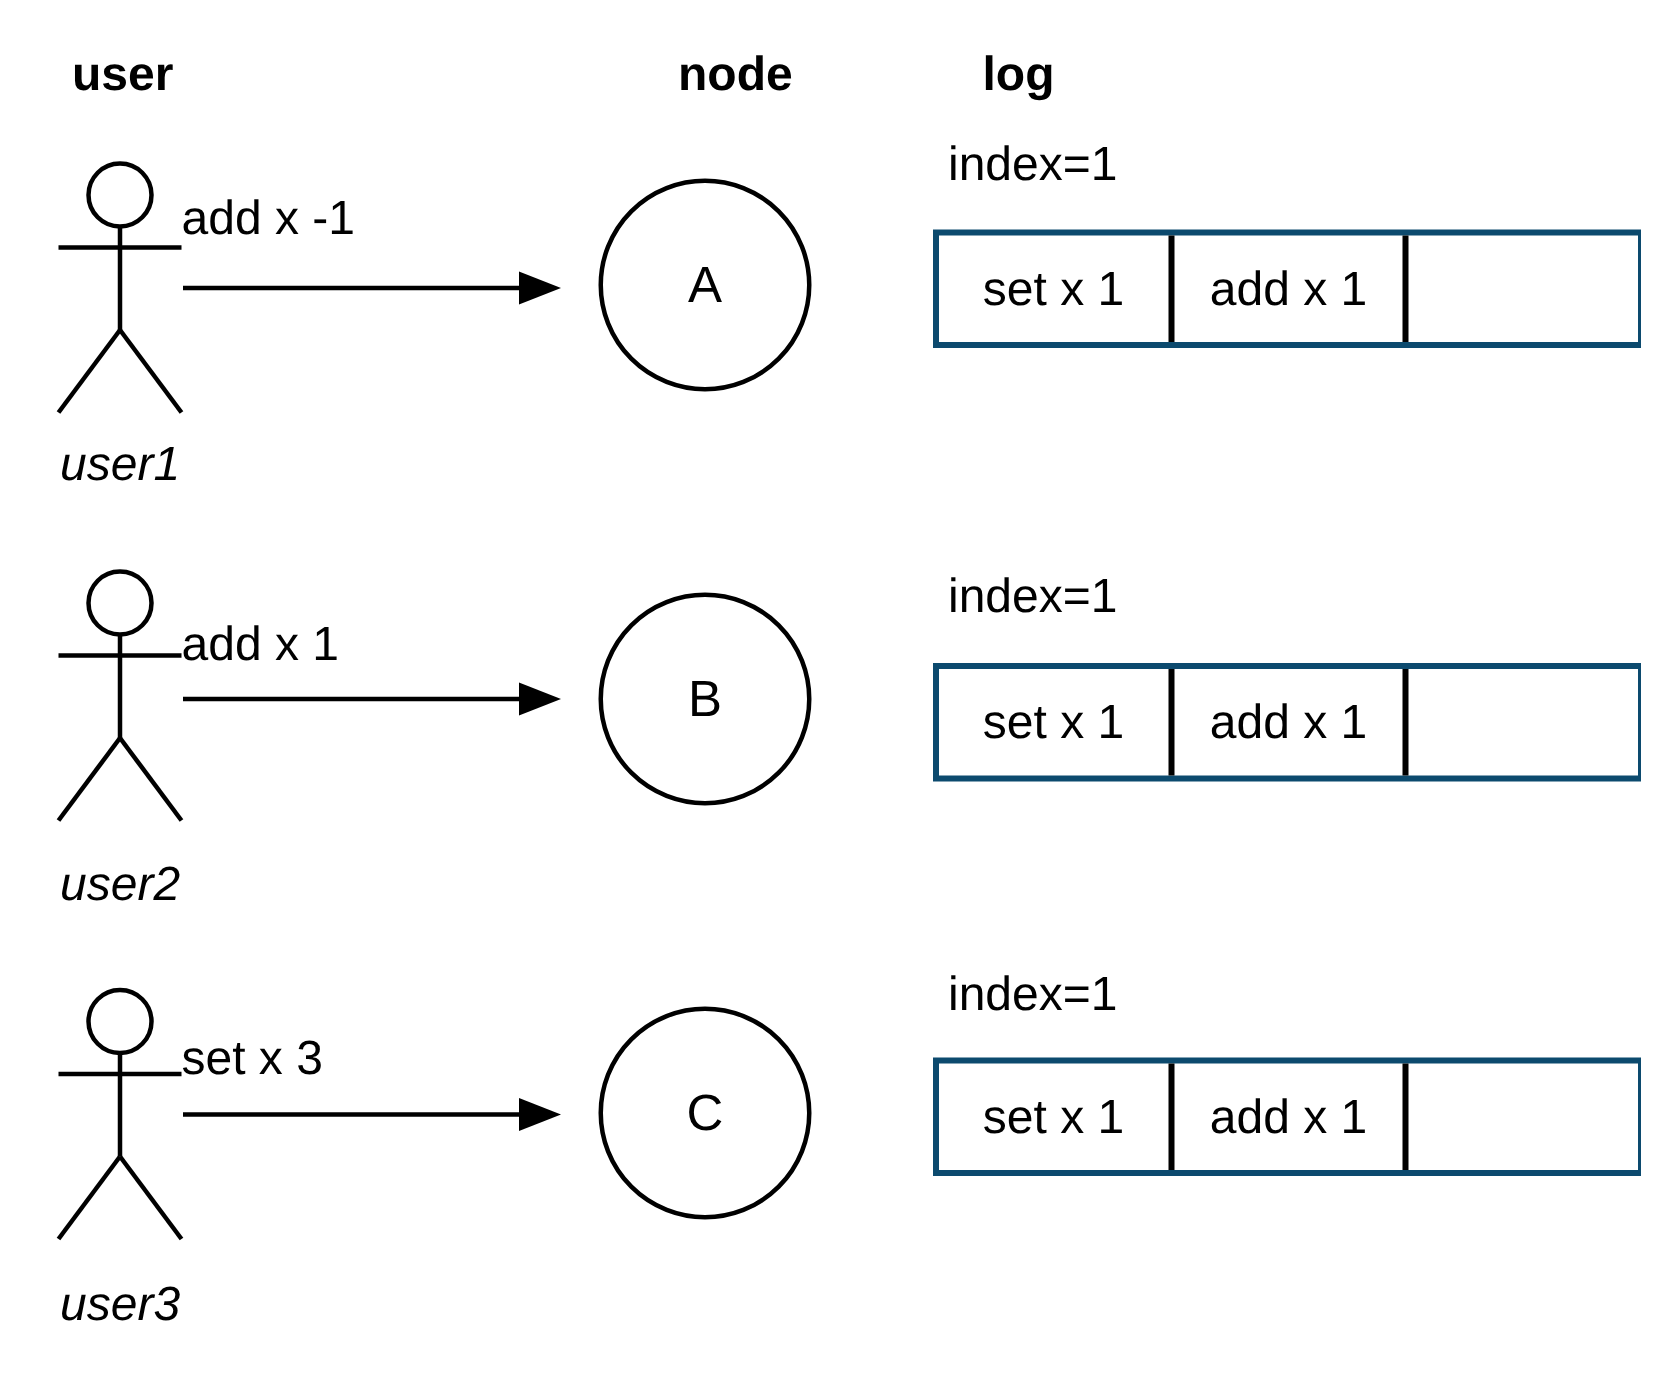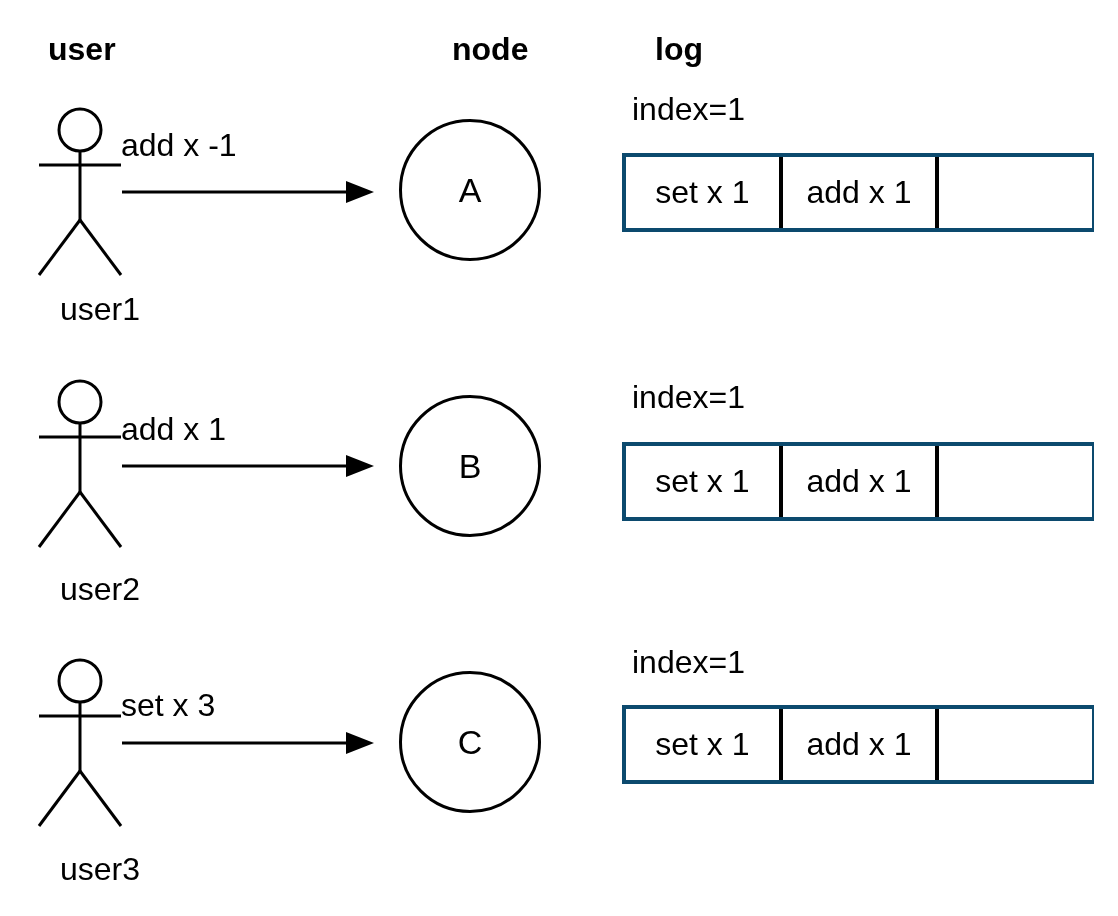--- a/index.html
+++ b/index.html
@@ -20,21 +20,21 @@
 
   
   .row-a { --actor-top:106px; --ulabel-top:291px; --msg-top:127px; --arrow-top:178px;
            --circle-top:119px; --index-top:91px;  --table-top:153px; }
   .row-b { --actor-top:378px; --ulabel-top:571px; --msg-top:411px; --arrow-top:452px;
            --circle-top:395px; --index-top:379px; --table-top:442px; }
   .row-c { --actor-top:657px; --ulabel-top:851px; --msg-top:687px; --arrow-top:729px;
            --circle-top:671px; --index-top:644px; --table-top:705px; }
 
   .actor { position: absolute; left: 36px; top: var(--actor-top); width: 88px; height: 172px; }
-  .actor-label { left: 40px; top: var(--ulabel-top); width: 100px; text-align: right; }
+  .actor-label { left: 40px; top: var(--ulabel-top); width: 100px; text-align: left; font-style: italic; }
   .msg-label { left: 121px; top: var(--msg-top); width: 190px; text-align: left; }
   .arrow { position: absolute; left: 122px; top: var(--arrow-top); width: 252px; height: 28px; }
   .node-circle {
     position: absolute; left: 399px; top: var(--circle-top);
     width: 142px; height: 142px; box-sizing: border-box;
     border: 3px solid #000; border-radius: 50%;
     display: flex; align-items: center; justify-content: center;
     font-size: 34px;
   }
   .log-index { left: 632px; top: var(--index-top); }

